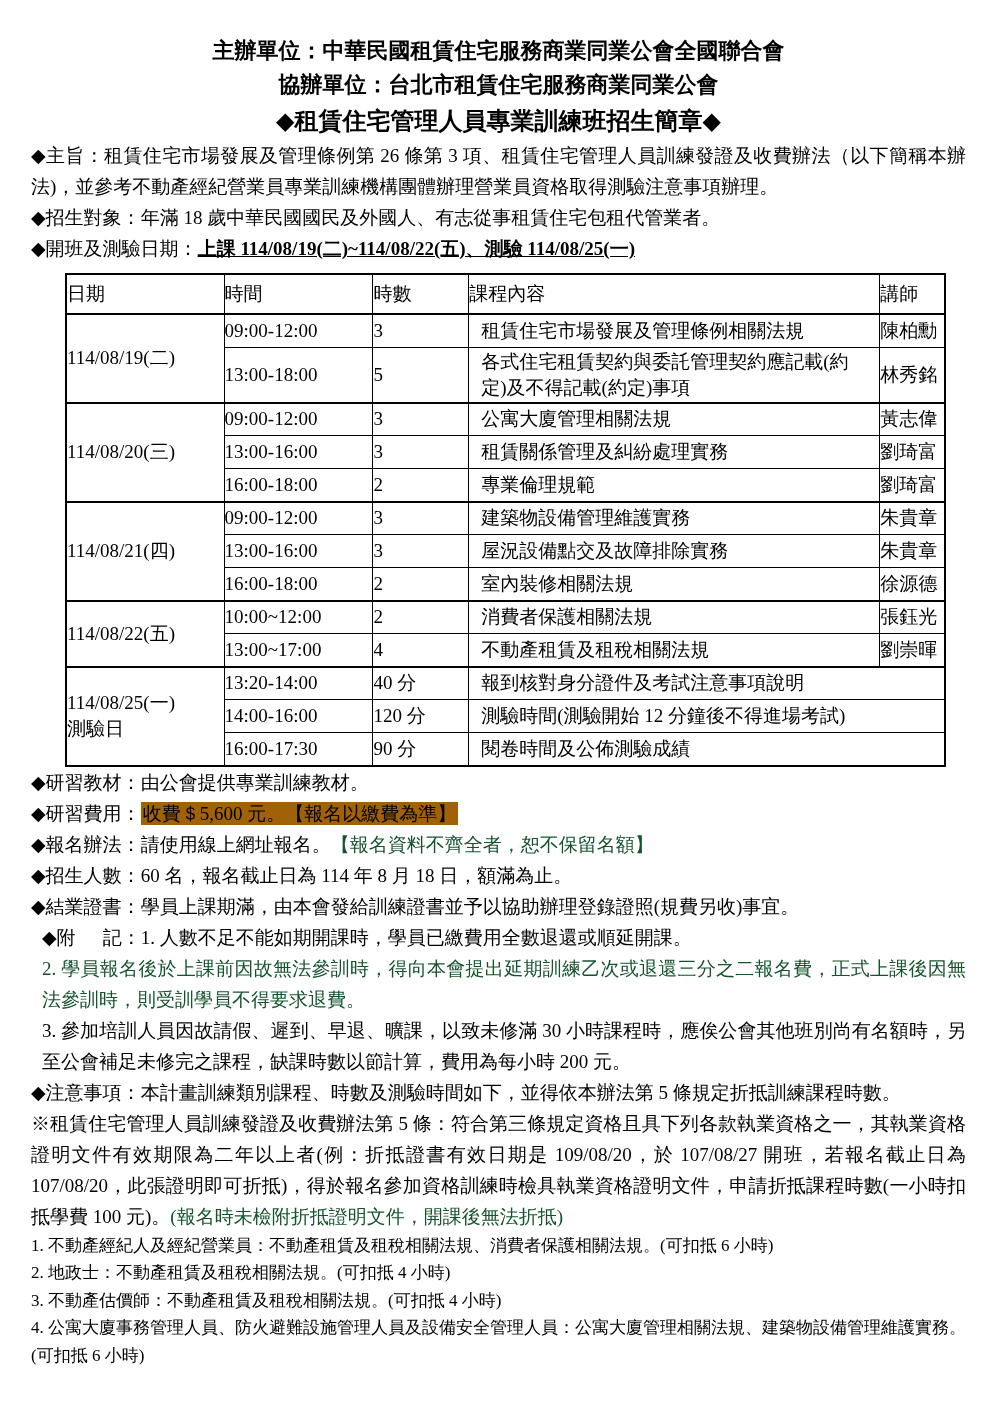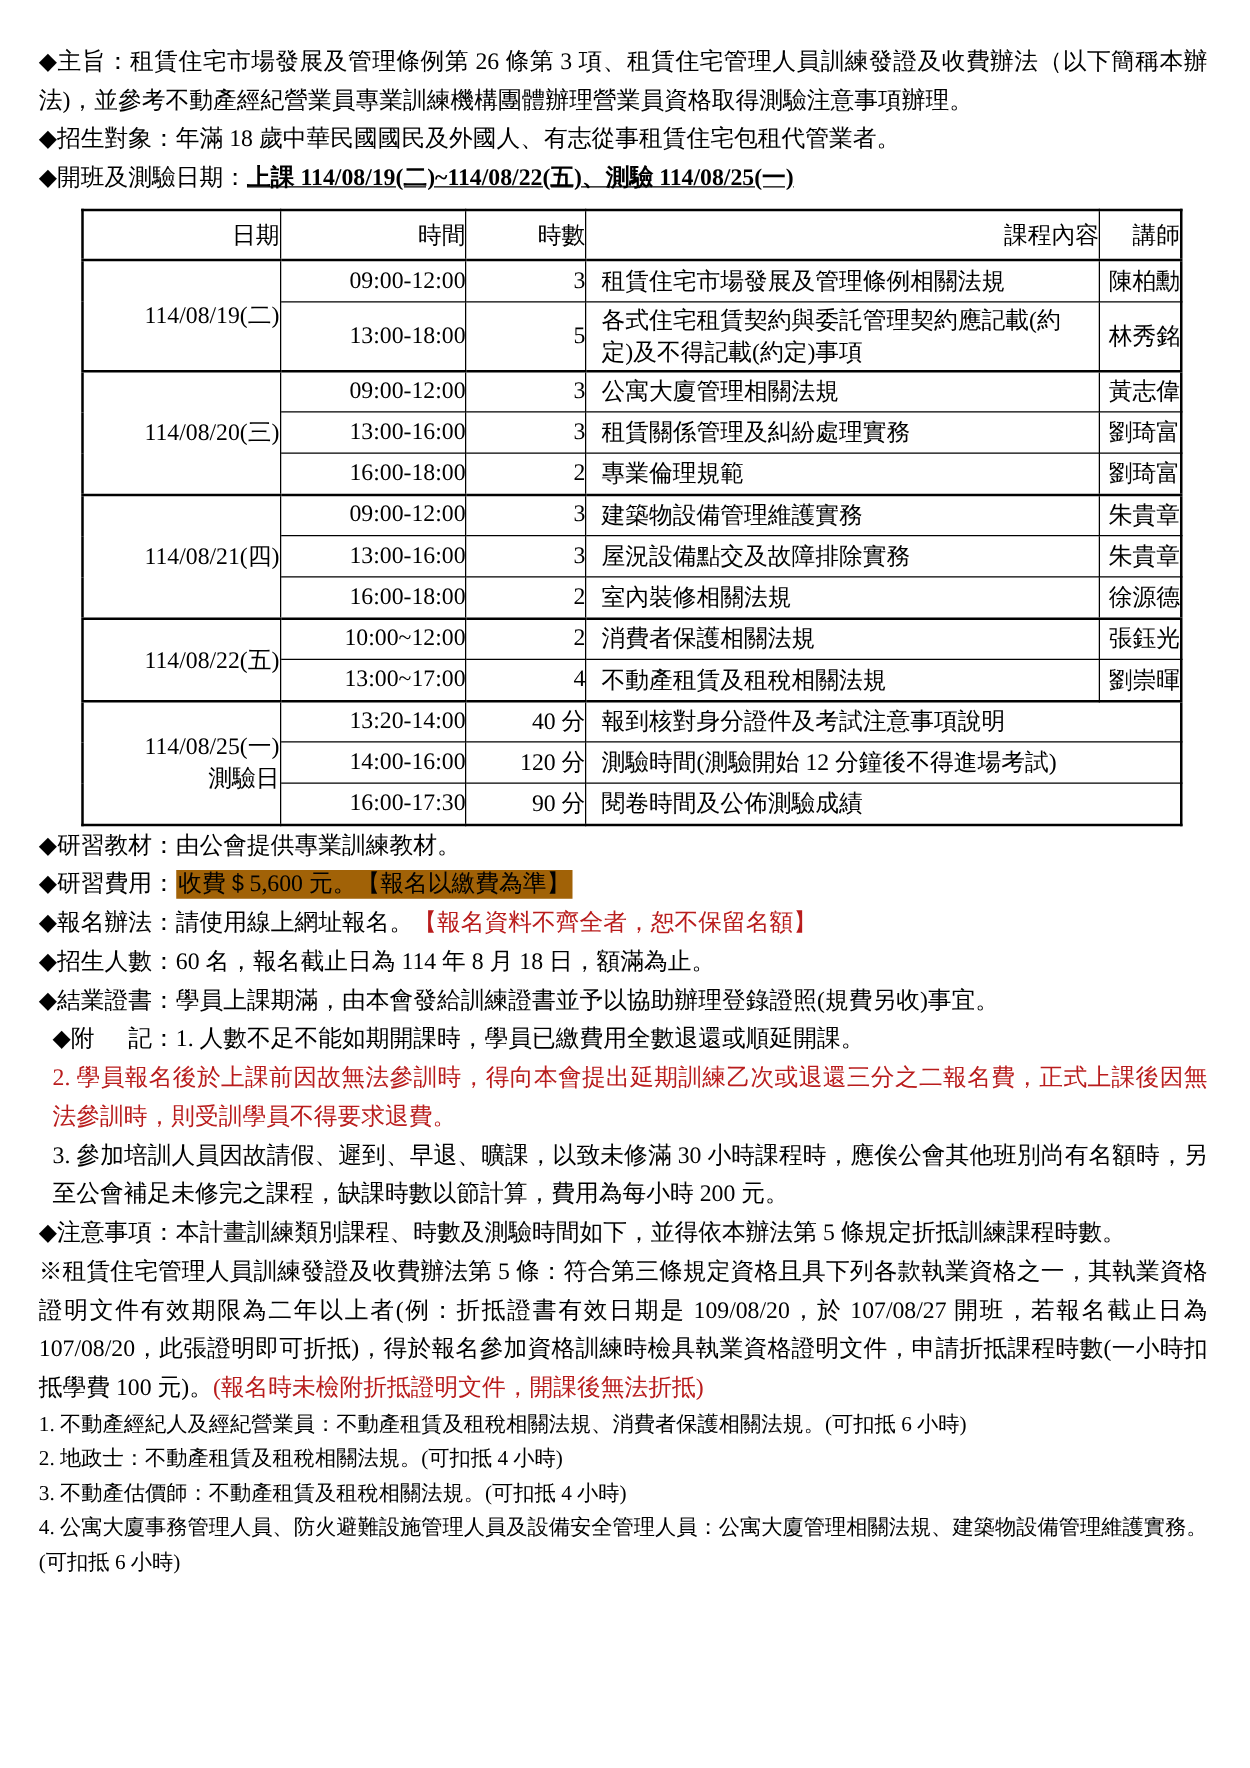--- a/index.html
+++ b/index.html
@@ -12,47 +12,52 @@
   .page { padding: 34px 34px 0 31px; }
 
   .title-block div { text-align: center; font-weight: bold; }
   .org-line  { font-size: 22px; line-height: 34px; }
   .doc-title { font-size: 24px; line-height: 38px; }
 
   p.body { font-size: 19px; line-height: 31px; margin: 0; text-align: justify; }
   .bullet { margin-left: 11px; }
   .hang { padding-left: 120px; text-indent: -120px; }
   .b { font-weight: bold; text-decoration: underline; }
-  .red { color: #b91c1c; }
+  .red { color: #14532d; }
   .hl { background: #a16207; padding: 1px 2px; }
   .spacer { display: inline-block; width: 27px; }
   .notes-sub { margin-left: 108px; }
 
   table.schedule {
     border-collapse: collapse; table-layout: fixed;
     width: 881px; margin: 9px 0 0 34px;
     font-size: 19px; border: 2.5px solid #000;
   }
   .schedule th, .schedule td {
     border: 1px solid #000; padding: 1px 0;
-    text-align: right; font-weight: normal; overflow: hidden;
+    text-align: left; font-weight: normal; overflow: hidden;
   }
   .schedule thead th { height: 40px; border-bottom: 2px solid #000; }
   .schedule td { height: 33px; }
   .schedule td.course { text-align: left; padding: 1px 8px 1px 12px; }
   .schedule tr.gs td { border-top: 2px solid #000; font-family: Liberation Serif, serif; }
 
   .after-table { margin-top: 18px; }
   .small-list p { font-size: 17px; line-height: 27.5px; margin: 0; text-align: justify; }
 </style>
 </head>
 <body>
 
 <div class="page">
 
+  <div class="title-block">
+    <div class="org-line">主辦單位：中華民國租賃住宅服務商業同業公會全國聯合會</div>
+    <div class="org-line">協辦單位：台北市租賃住宅服務商業同業公會</div>
+    <div class="doc-title">◆租賃住宅管理人員專業訓練班招生簡章◆</div>
+  </div>
 
   <p class="body bullet"><span>◆主旨：</span><span>租賃住宅市場發展及管理條例第 26 條第 3 項、租賃住宅管理人員訓練發證及收費辦法（以下簡稱本辦法)，並參考不動產經紀營業員專業訓練機構團體辦理營業員資格取得測驗注意事項辦理。</span></p>
   <p class="body bullet"><span>◆招生對象：</span><span>年滿 18 歲中華民國國民及外國人、有志從事租賃住宅包租代管業者。</span></p>
   <p class="body bullet"><span>◆開班及測驗日期：</span><span class="b">上課 114/08/19(二)~114/08/22(五)、測驗 114/08/25(一)</span></p>
 
   <table class="schedule">
     <thead>
       <tr>
         <th style="width:155px">日期</th>
         <th style="width:146px">時間</th>

